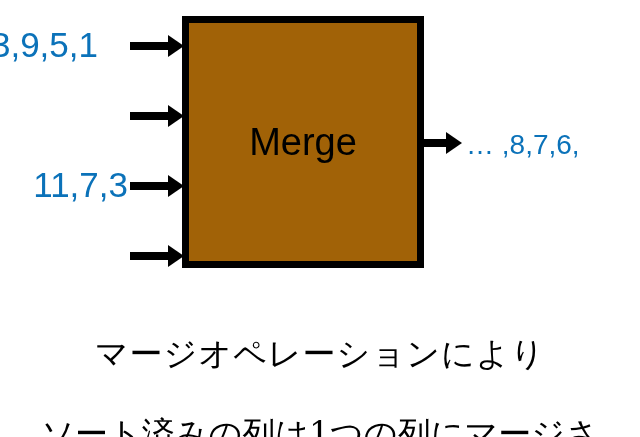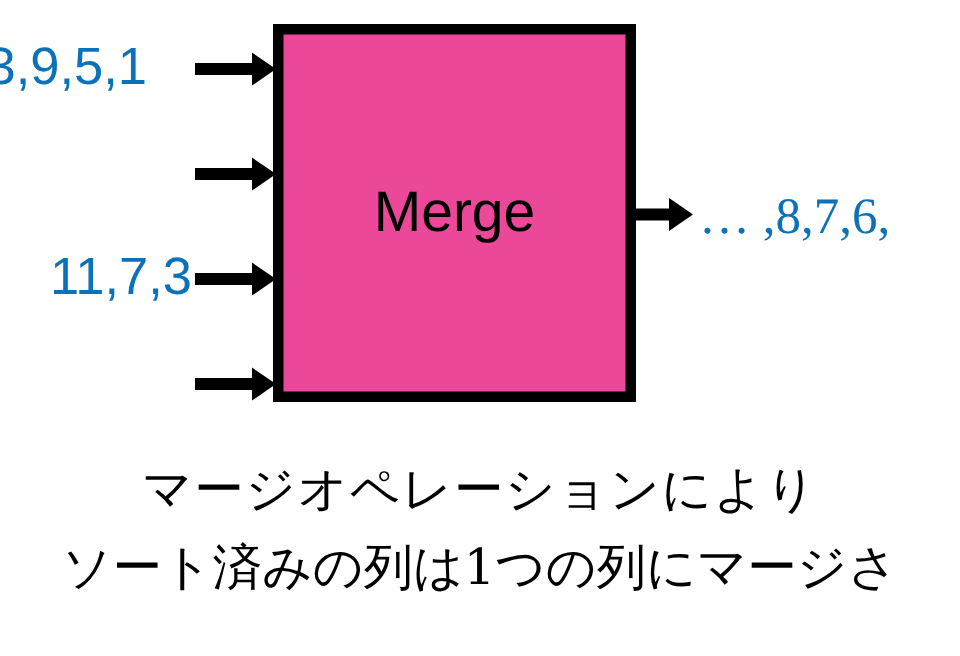--- a/index.html
+++ b/index.html
@@ -78,61 +78,62 @@
   #arrow-out .head  { left: 24px; }
 
   
   #merge-box {
     position: absolute;
     left: 182px;
     top: 16px;
     width: 242px;
     height: 252px;
     box-sizing: border-box;
-    background: #ec4899;
+    background: #a16207;
     border: 7px solid #000000;
     display: flex;
     align-items: center;
     justify-content: center;
   }
   #merge-box .box-text {
     color: #000000;
     font-size: 38px;
     line-height: 46px;
     text-align: center;
     font-family: "Liberation Sans", "DejaVu Sans", sans-serif;
   }
 
   
   #out-label {
     position: absolute;
     left: 466px;
     top: 127px;
     color: #0B72B9;
-    font-size: 34px;
+    font-size: 28px;
     line-height: 35px;
     white-space: nowrap;
-    font-family: Liberation Serif, serif;
+    font-family: Liberation Sans, sans-serif;
   }
 
   
   #caption {
     position: absolute;
     left: 0;
     top: 300px;
     width: 640px;
     text-align: center;
     color: #000000;
     font-family: "DejaVu Serif", "Liberation Serif", serif;
   }
   #caption .cap-line {
     font-size: 33px;
     line-height: 52px;
     white-space: nowrap;
     letter-spacing: 1px;
+    margin-top: 28px;
   }
   #caption .cap-line.wide {
     letter-spacing: 0px;
     font-size: 33px;
   }
 </style>
 </head>
 <body>
 
 <div id="canvas">

